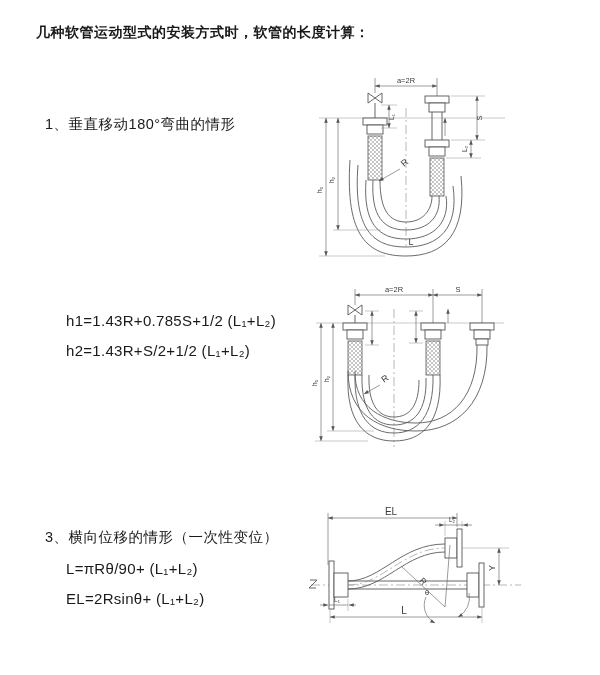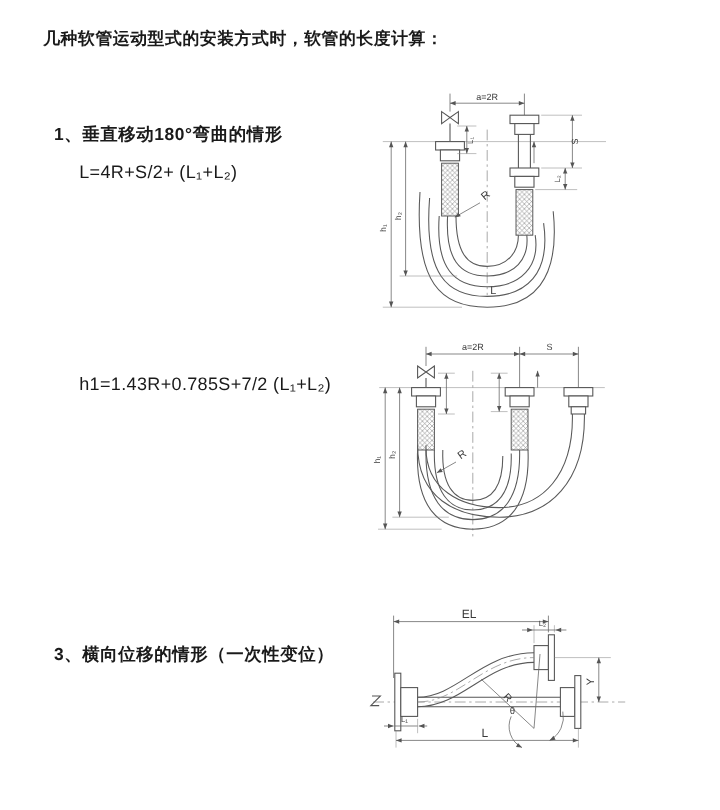--- a/index.html
+++ b/index.html
@@ -1,21 +1,21 @@
 <!DOCTYPE html>
 <html><head>
 <meta charset="utf-8">
 <style>
   html,body{margin:0;padding:0;background:#fff;}
   .page{position:relative;width:600px;height:661px;background:#ffffff;
         font-family:"Liberation Sans","DejaVu Sans",sans-serif;color:#1a1a1a;overflow:hidden;}
   .doc-title{position:absolute;left:36px;top:24px;font-size:14px;font-weight:bold;letter-spacing:.5px;}
   .section{position:absolute;left:45px;width:275px;}
-  #sec1{top:103px;} #sec2{top:299px;} #sec3{top:536px;}
-  .sec-head{font-size:14.5px;font-weight:bold;margin:0 0 11px 0;letter-spacing:.5px;}
+  #sec1{top:103px;} #sec2{top:299px;} #sec3{top:516px;}
+  .sec-head{font-size:14.5px;font-weight:normal;margin:12px 0 11px 0;letter-spacing:.5px;}
   .formula{font-size:15px;margin:13px 0 0 21px;letter-spacing:.3px;white-space:nowrap;}
   .diag{position:absolute;}
   #d1{left:313px;top:70px;} #d2{left:308px;top:283px;} #d3{left:303px;top:505px;}
   .dln{stroke:#555;stroke-width:.9;fill:none;}
   .fl{stroke:#555;stroke-width:.9;fill:#ffffff;}
   .dim{stroke:#666;stroke-width:.65;fill:none;}
   .thin{stroke:#888;stroke-width:.45;fill:none;}
   .cl{stroke:#888;stroke-width:.6;fill:none;stroke-dasharray:9 3 2 3;}
   .hose{stroke:#5a5a5a;stroke-width:.9;fill:none;}
   .braid{stroke:#555;stroke-width:.8;}
@@ -23,29 +23,31 @@
 </style>
 </head>
 <body>
 
 <div class="page">
 
   <div class="doc-title">几种软管运动型式的安装方式时，软管的长度计算：</div>
 
   <div class="section" id="sec1">
     <div class="sec-head"><span>1、</span><span>垂直移动180°弯曲的情形</span></div>
-    <div class="formula">L=4R+S/2+ (L₁+L₂)</div>
   </div>
 
   <div class="section" id="sec2">
-    <div class="formula">h1=1.43R+0.785S+7/2 (L₁+L₂)</div>
+    <div class="formula">h1=1.43R+0.785S+1/2 (L₁+L₂)</div>
+    <div class="formula">h2=1.43R+S/2+1/2 (L₁+L₂)</div>
   </div>
 
   <div class="section" id="sec3">
     <div class="sec-head"><span>3、</span><span>横向位移的情形（一次性变位）</span></div>
+    <div class="formula">L=πRθ/90+ (L₁+L₂)</div>
+    <div class="formula">EL=2Rsinθ+ (L₁+L₂)</div>
   </div>
 
   <svg class="diag" id="d1" width="285" height="195" viewBox="0 0 285 195">
     <defs>
       <marker id="m1" viewBox="0 0 10 10" refX="9.5" refY="5" markerWidth="8" markerHeight="8" orient="auto-start-reverse">
         <path d="M0.5,1.5 L9.5,5 L0.5,8.5 z" fill="#555"></path>
       </marker>
       <pattern id="b1" width="4" height="4" patternUnits="userSpaceOnUse">
         <path d="M0,4 L4,0 M0,0 L4,4" stroke="#8a8a8a" stroke-width="0.5"></path>
       </pattern>

